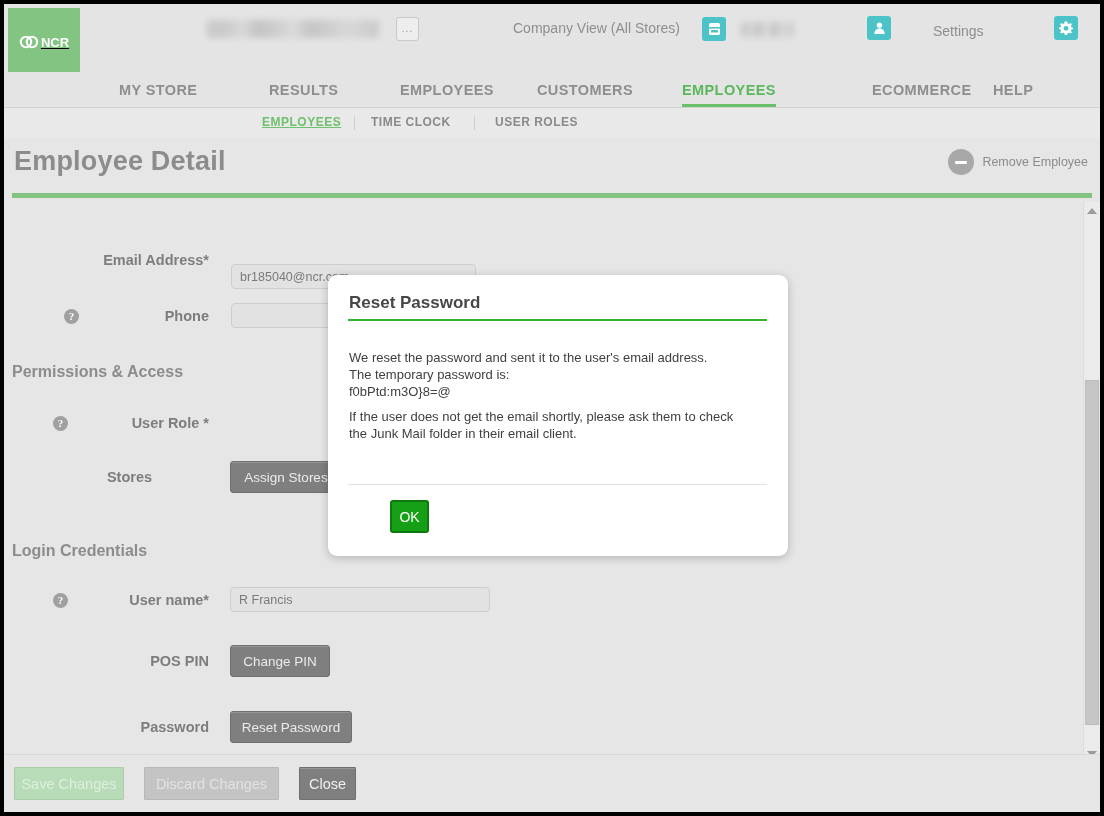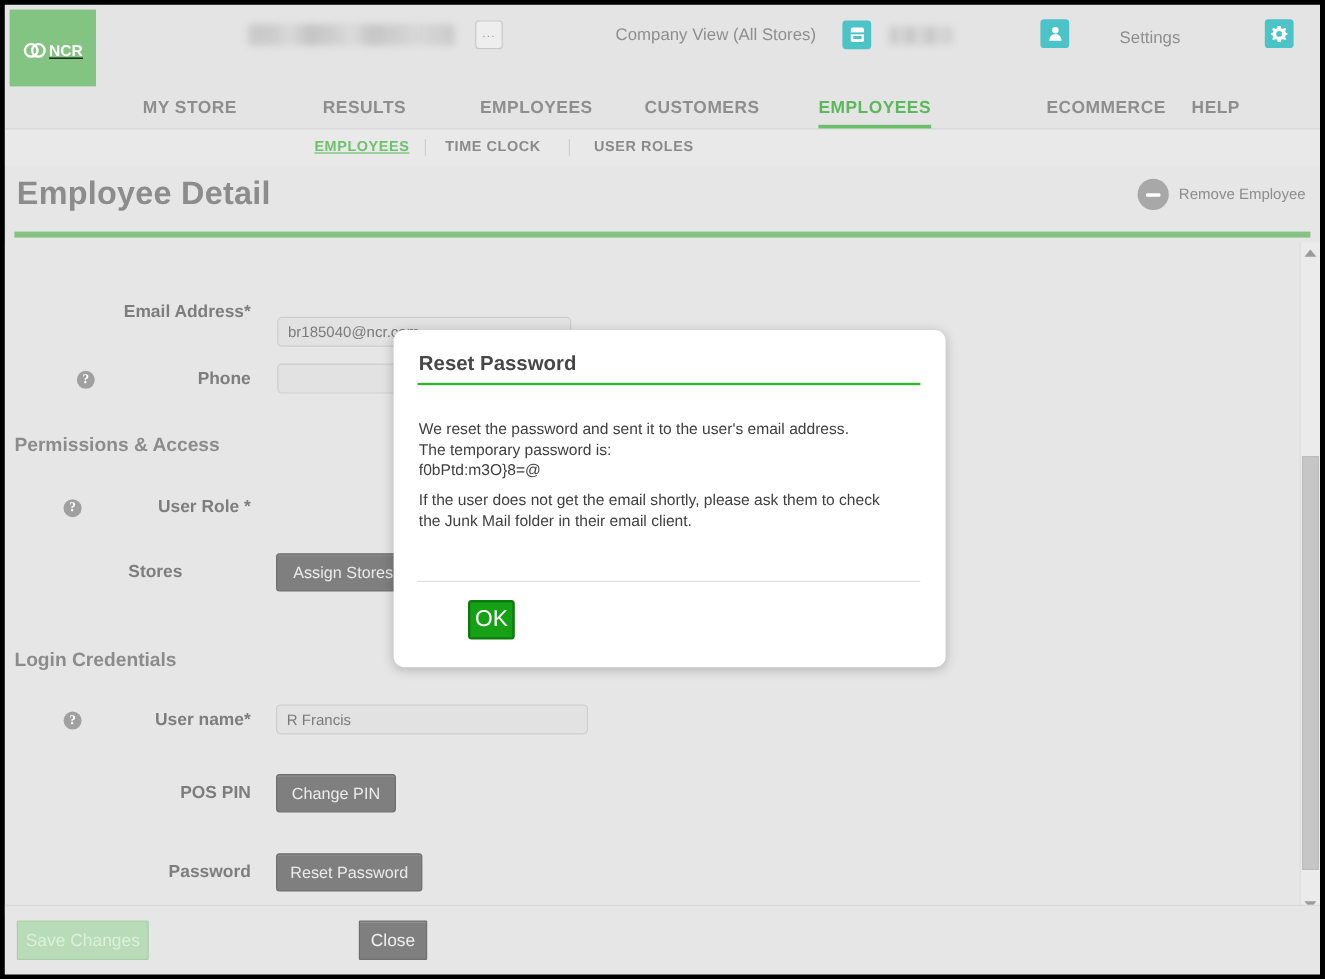--- a/index.html
+++ b/index.html
@@ -390,21 +390,21 @@
     background: #e0e0e0;
   }
   #modal-ok-btn {
     position: absolute;
     left: 62px; top: 225px;
     width: 39px; height: 33px;
     background: #15a015;
     border: 2px solid #0e7a0e;
     border-radius: 3px;
     color: #ffffff;
-    font-size: 19px;
+    font-size: 14px;
     display: flex;
     align-items: center;
     justify-content: center;
   }
 </style>
 </head>
 <body>
 
 <div id="app">
 
@@ -519,20 +519,21 @@
         <div class="tri"></div>
       </div>
     <div id="sb-thumb"></div>
     <div class="sb-arrow down">
         <div class="tri"></div>
       </div>
   </div>
 
   <div id="footer">
     <div class="footer-btn" id="save-changes-btn">Save Changes</div>
+    <div class="footer-btn" id="discard-changes-btn">Discard Changes</div>
     <div class="footer-btn" id="close-btn">Close</div>
   </div>
 
   <div id="modal-overlay">
     <div id="modal">
       <div id="modal-title">Reset Password</div>
       <div id="modal-title-rule"></div>
       <div class="modal-para" id="modal-para-1">We reset the password and sent it to the user's email address.
 The temporary password is:
 f0bPtd:m3O}8=@</div>

